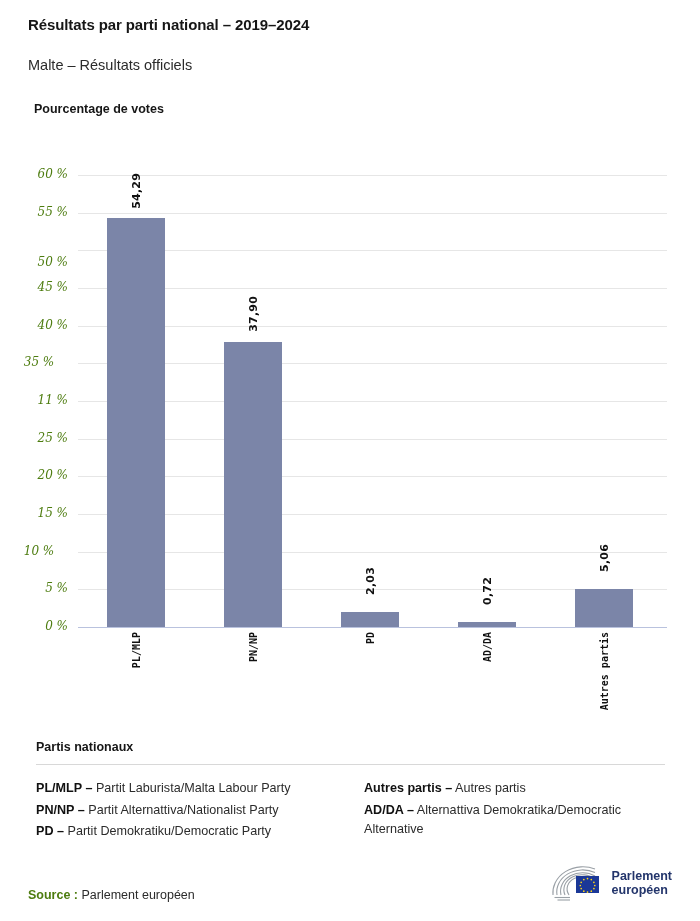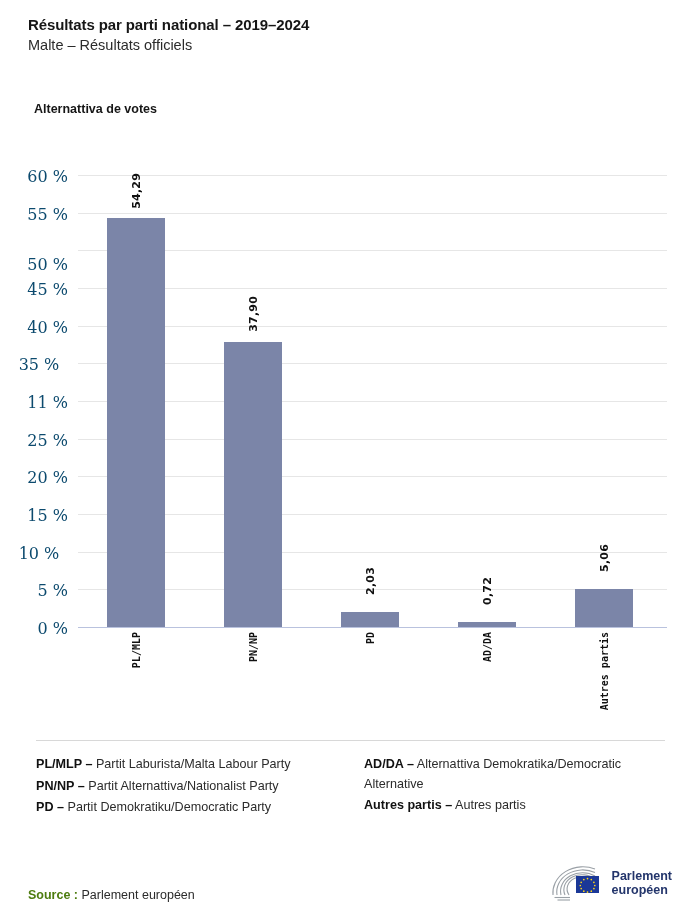--- a/index.html
+++ b/index.html
@@ -16,21 +16,21 @@
     overflow: hidden;
   }
 
   
   #header { position: absolute; left: 28px; top: 16px; width: 644px; }
   #chart-title {
     font-size: 15px;
     font-weight: bold;
     letter-spacing: -0.1px;
     color: #161616;
-    margin: 0 0 2px 0;
+    margin: 0 0 22px 0;
     line-height: 18px;
   }
   #chart-subtitle {
     font-size: 14.5px;
     font-weight: normal;
     color: #2b2b2b;
     margin: 0;
     line-height: 18px;
   }
   #axis-title {
@@ -57,23 +57,24 @@
     height: 1px;
     background: #e6e6e6;
   }
   .gridline.baseline { background: #b9c2de; }
   .ytick-wrap {
     position: absolute;
     left: -68px;
     width: 58px;
     text-align: right;
     font-family: "DejaVu Serif", serif;
-    font-size: 16px;
-    color: #0c4a6e;
+    font-size: 12px;
+    color: #4d7c0f;
     transform: translateY(-8px);
+    font-style: italic;
   }
   .bar {
     position: absolute;
     background: #7b85a8;
     bottom: 0;
   }
   .bar-value {
     position: absolute;
     font-family: "DejaVu Sans", sans-serif;
     font-size: 11px;
@@ -155,21 +156,21 @@
   }
 </style>
 </head>
 <body>
 
 <div id="header">
   <h1 id="chart-title">Résultats par parti national – 2019–2024</h1>
   <div id="chart-subtitle">Malte – Résultats officiels</div>
 </div>
 
-<div id="axis-title">Alternattiva de votes</div>
+<div id="axis-title">Pourcentage de votes</div>
 
 <div id="plot-area">
     <div class="gridline" style="top: 0px;"></div>
     <div class="ytick-wrap" style="top: 0px;">60 %</div>
     <div class="gridline" style="top: 37.6667px;"></div>
     <div class="ytick-wrap" style="top: 37.6667px;">55 %</div>
     <div class="gridline" style="top: 75.3333px;"></div>
     <div class="ytick-wrap" style="top: 68px; margin-top: 20px;">50 %</div>
     <div class="gridline" style="top: 113px;"></div>
     <div class="ytick-wrap" style="top: 113px;">45 %</div>
@@ -202,30 +203,31 @@
     <div class="cat-label" style="left: 287px;">PD</div>
     <div class="bar" title="AD/DA 0,72" style="left: 380px; width: 58px; height: 5.424px; background: rgb(123, 133, 168);"></div>
     <div class="bar-value" style="left: 403px; top: 401.576px;">0,72</div>
     <div class="cat-label" style="left: 404px;">AD/DA</div>
     <div class="bar" title="Autres partis 5,06" style="left: 497px; width: 58px; height: 38.1187px; background: rgb(123, 133, 168);"></div>
     <div class="bar-value" style="left: 520px; top: 368.881px;">5,06</div>
     <div class="cat-label" style="left: 521px;">Autres partis</div>
   </div>
 
 <div id="legend">
+  <div id="legend-heading">Partis nationaux</div>
   <div id="legend-divider"></div>
   <div id="legend-cols">
     <div class="legend-col" id="legend-col-left">
         <div class="legend-entry"><span class="legend-abbr">PL/MLP –</span><span> Partit Laburista/Malta Labour Party</span></div>
         <div class="legend-entry"><span class="legend-abbr">PN/NP –</span><span> Partit Alternattiva/Nationalist Party</span></div>
         <div class="legend-entry"><span class="legend-abbr">PD –</span><span> Partit Demokratiku/Democratic Party</span></div>
       </div>
     <div class="legend-col" id="legend-col-right">
+        <div class="legend-entry"><span class="legend-abbr">Autres partis –</span><span> Autres partis</span></div>
         <div class="legend-entry"><span class="legend-abbr">AD/DA –</span><span> Alternattiva Demokratika/Democratic Alternative</span></div>
-        <div class="legend-entry"><span class="legend-abbr">Autres partis –</span><span> Autres partis</span></div>
       </div>
   </div>
 </div>
 
 <div id="footer">
   <div id="source-text">
     <span class="src-label">Source :</span>
     <span>Parlement européen</span>
   </div>
   <div id="ep-logo">

